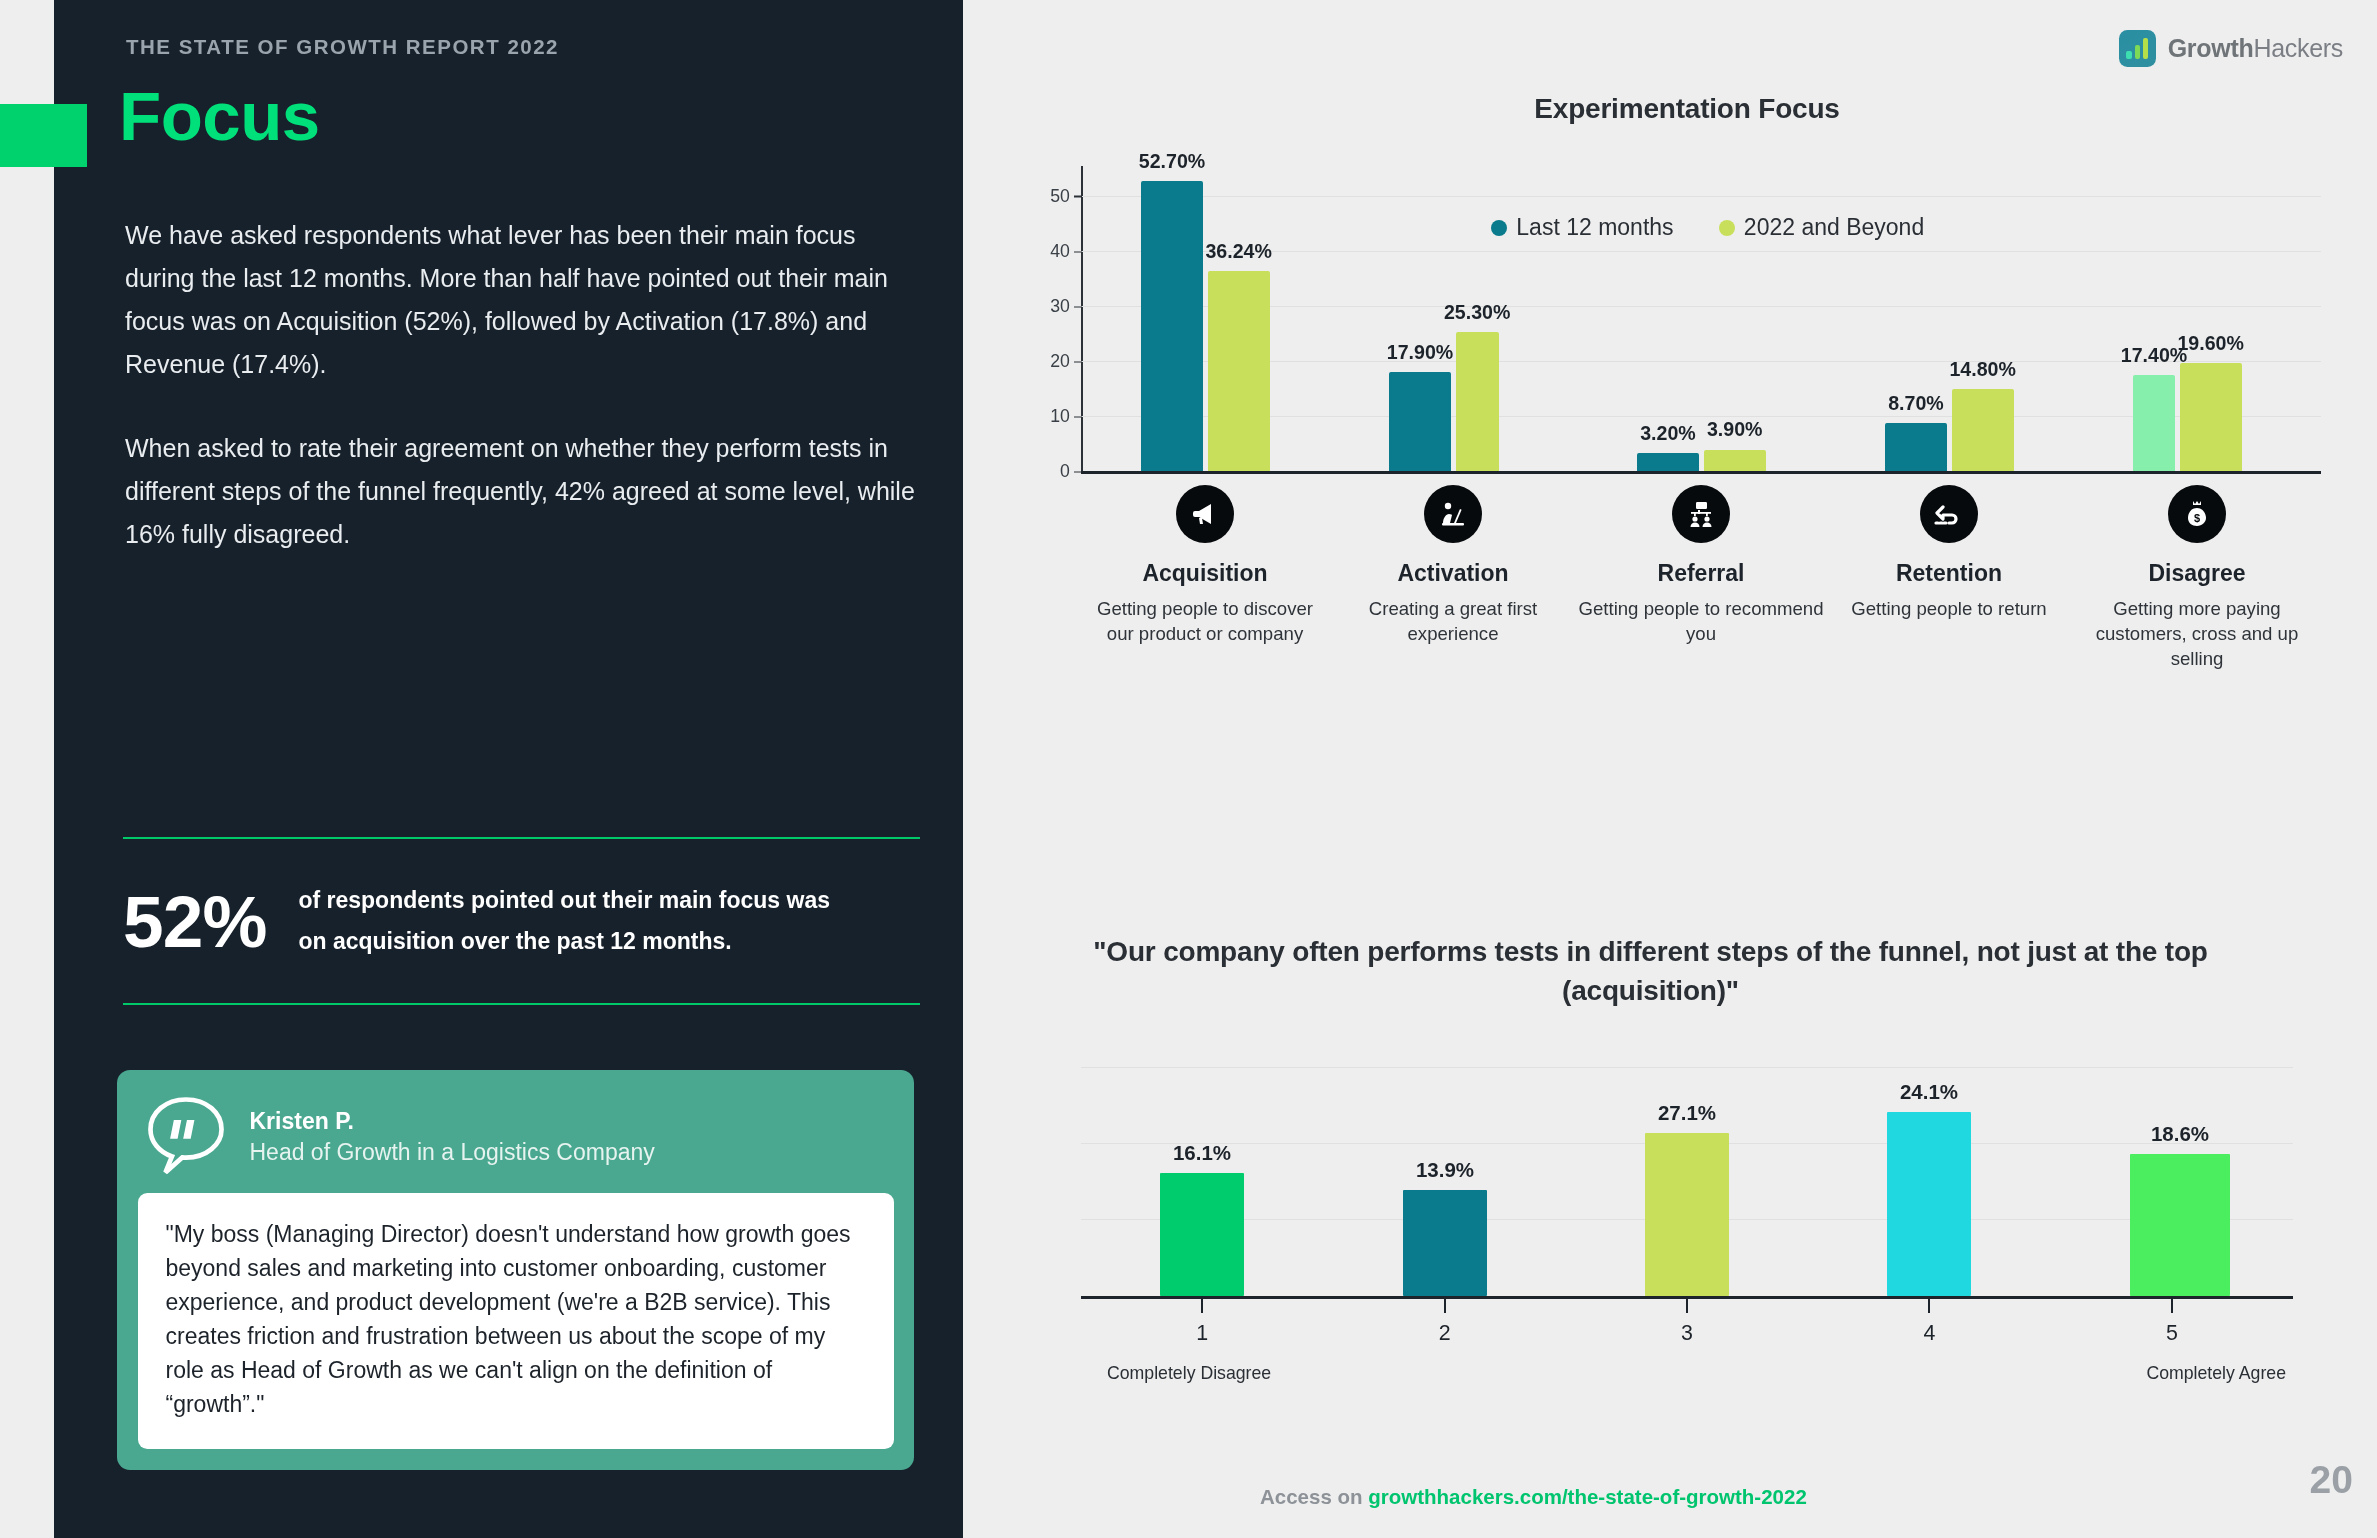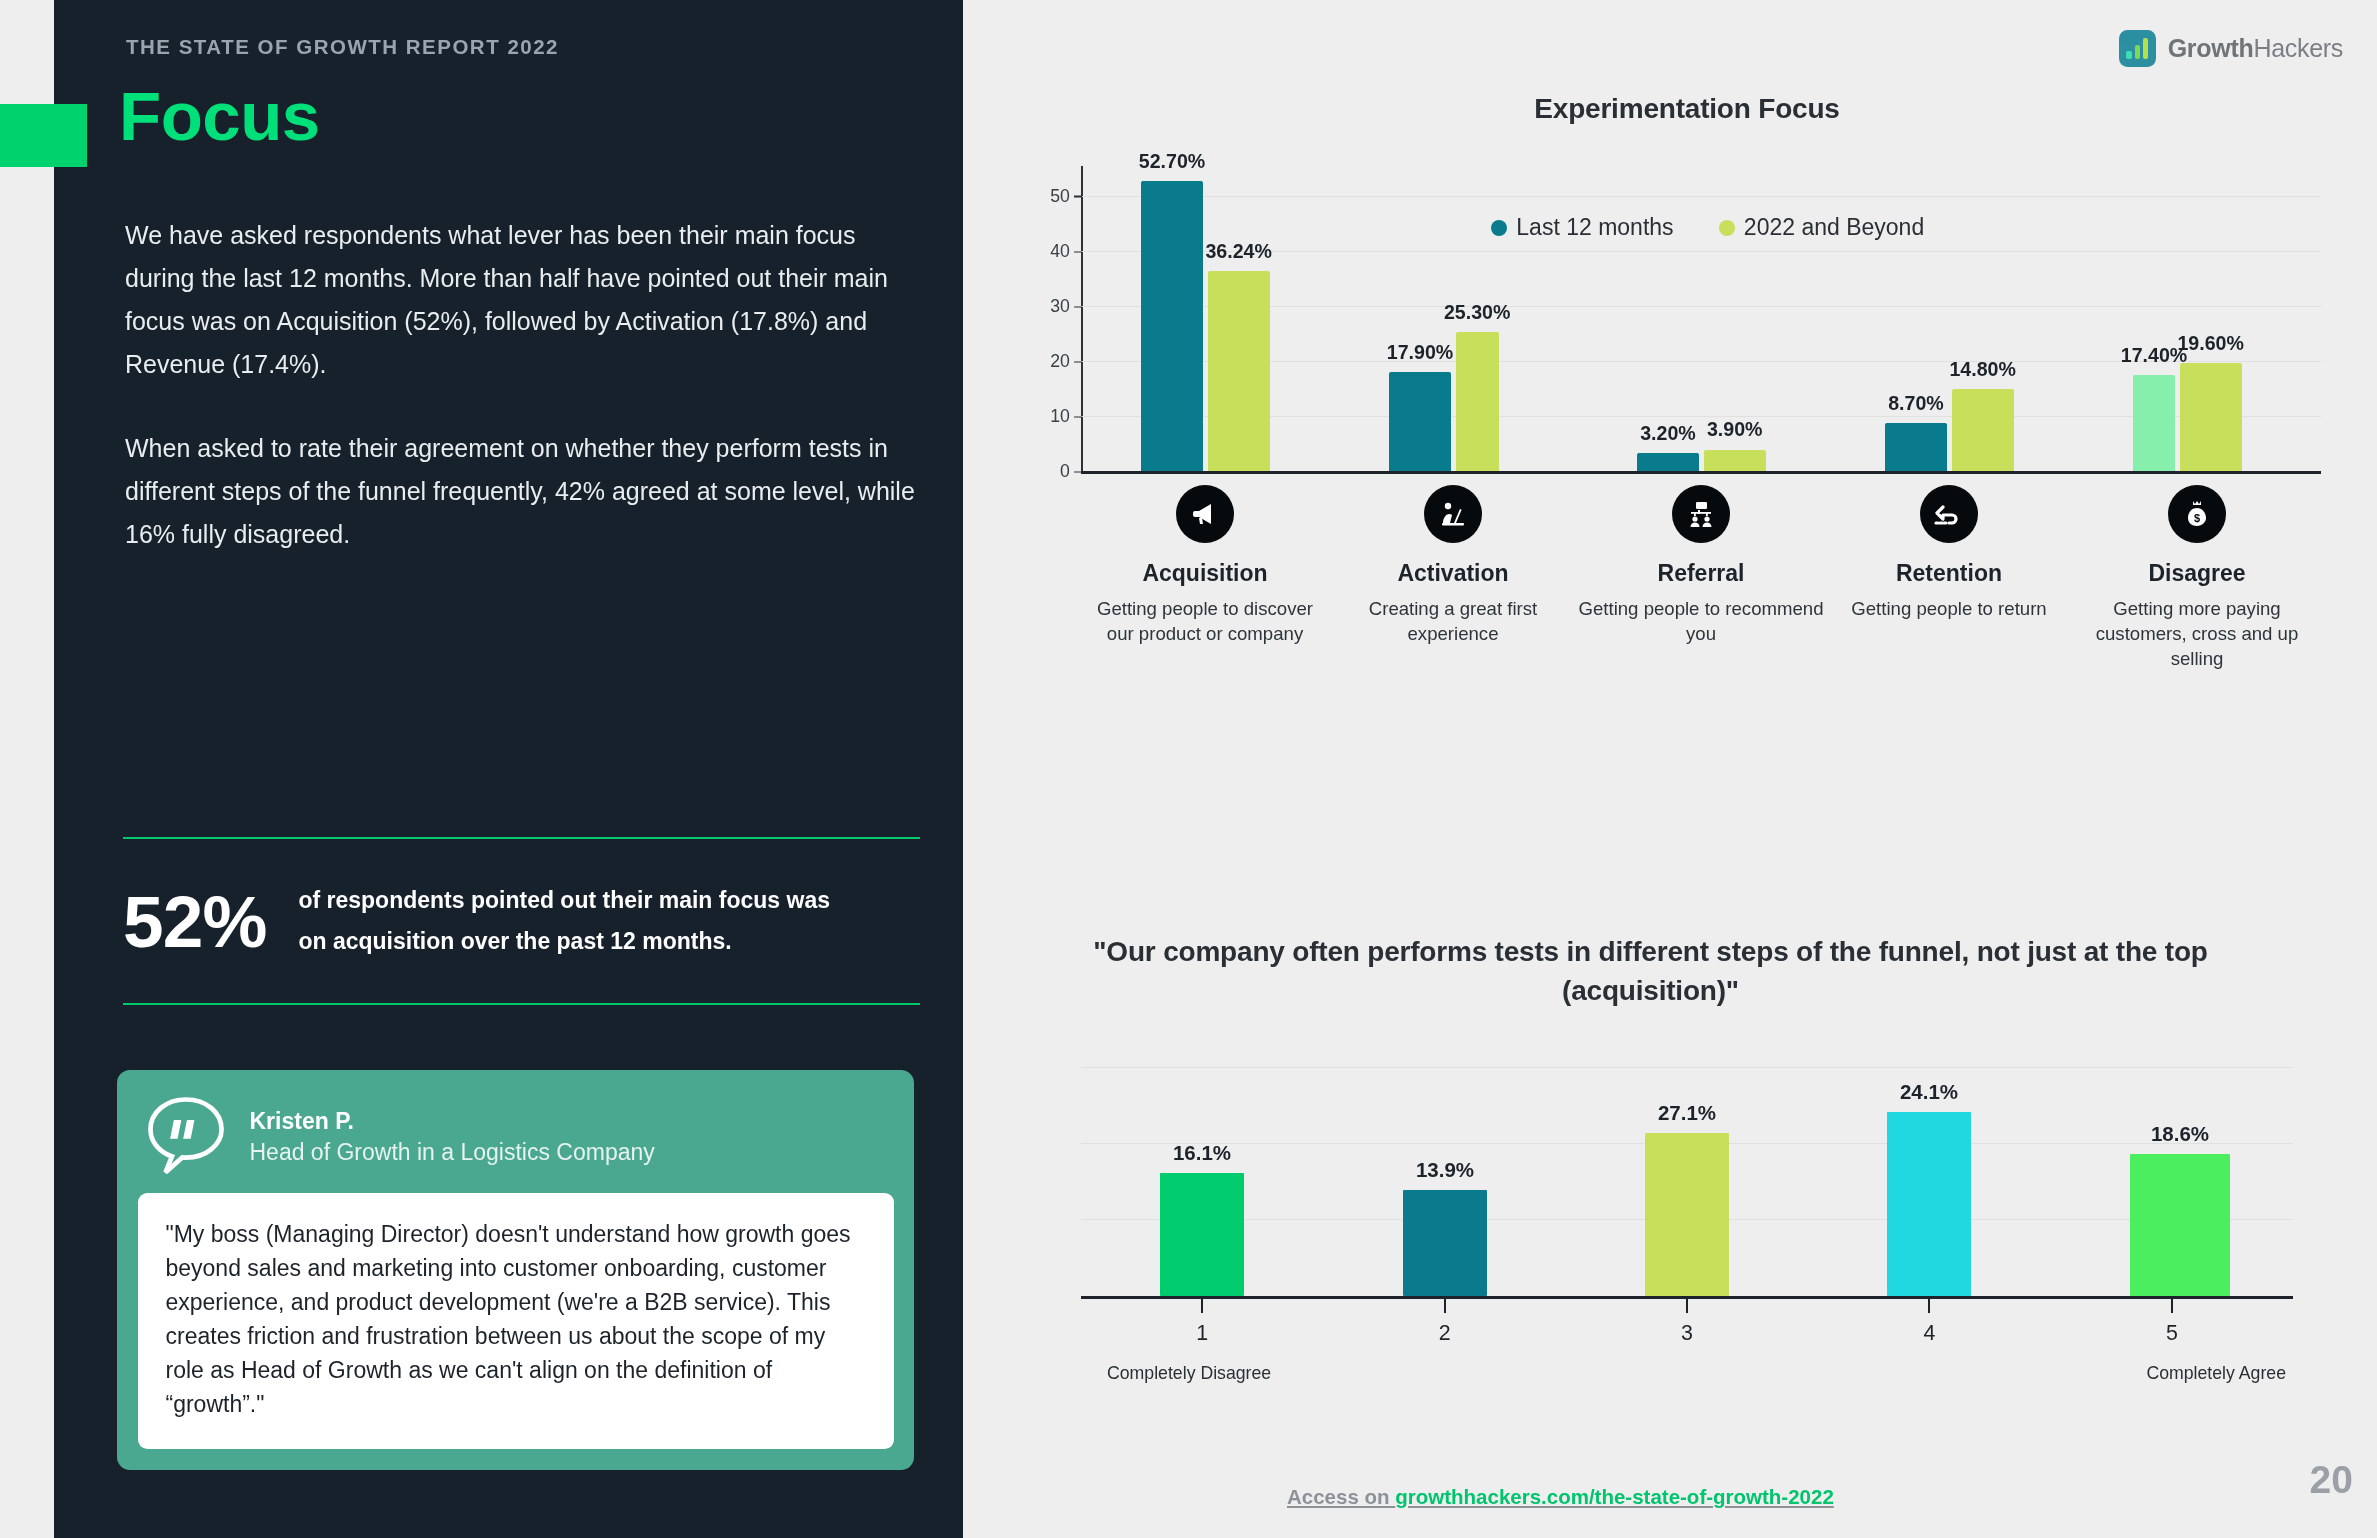--- a/index.html
+++ b/index.html
@@ -152,22 +152,22 @@
   .xticklabel{ font-size:21.4px; color:#1d232a; margin-top:7.5px; }
   .bar2{ position:absolute; bottom:0; border-radius:0.9px; }
   .bar2 .vlabel{
     position:absolute; bottom:calc(100% + 8.4px); left:50%; transform:translateX(-50%);
     font-size:20.5px; font-weight:700; color:#1d232a; white-space:nowrap;
   }
   #scale-left{ position:absolute; left:119px; top:431px; font-size:17.7px; color:#2a2f35; }
   #scale-right{ position:absolute; right:63px; top:431px; font-size:17.7px; color:#2a2f35; }
 
   #footer-link{
-    position:absolute; left:1287px; top:1485px;
-    font-size:20.5px; font-weight:700; color:#8d9298;text-decoration:underline;
+    position:absolute; left:1260px; top:1485px;
+    font-size:20.5px; font-weight:700; color:#8d9298;
   }
   #footer-link .url{ color:#00c46e; }
   #page-number{
     position:absolute; right:24px; top:1458px;
     font-size:39px; font-weight:700; color:#9aa0a6;
   }
 </style>
 </head>
 <body>
 

